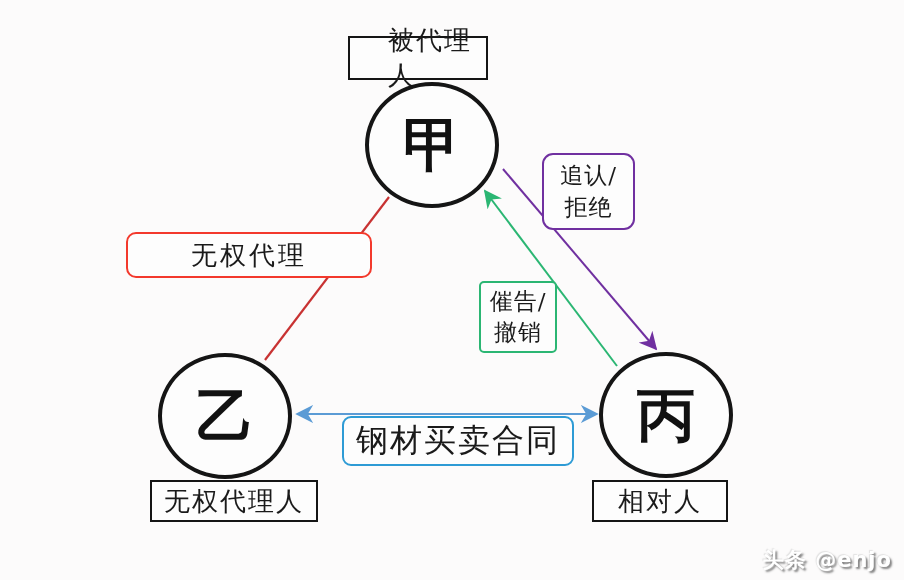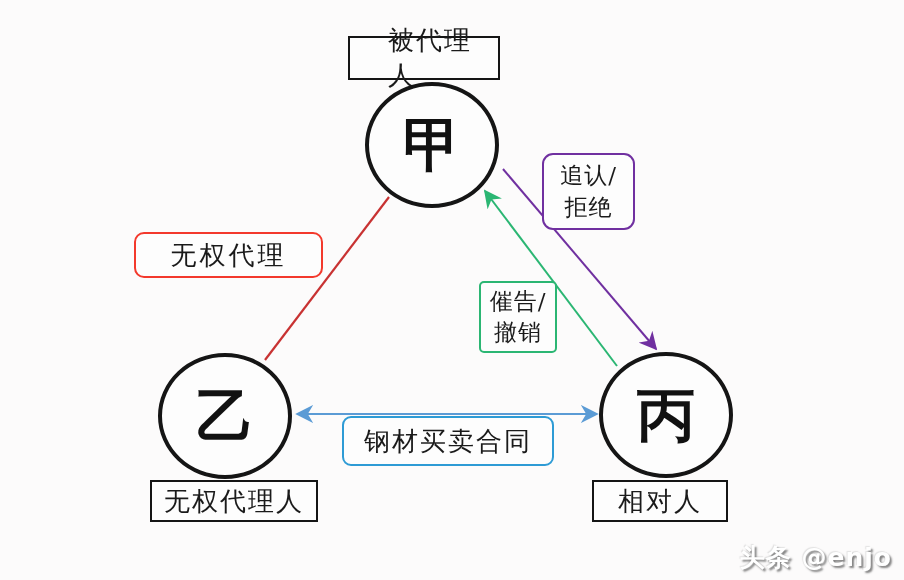--- a/index.html
+++ b/index.html
@@ -38,60 +38,60 @@
   .tag{
     position:absolute;
     box-sizing:border-box;
     border:2px solid #151515;
     background:#fdfdfd;
     display:flex;align-items:center;justify-content:center;
     font-size:26px;color:#1a1a1a;
     z-index:2;
     letter-spacing:2px;
   }
-  #tag-jia{left:348px;top:36px;width:152px;height:44px;padding-left:38px;}
+  #tag-jia{left:348px;top:36px;width:140px;height:44px;padding-left:38px;}
   #tag-yi{left:150px;top:480px;width:168px;height:42px;}
   #tag-bing{left:592px;top:480px;width:136px;height:42px;}
 
   .edge-box{
     position:absolute;
     box-sizing:border-box;
     background:#fdfdfd;
     display:flex;align-items:center;justify-content:center;
     color:#1a1a1a;
     z-index:2;
     letter-spacing:1px;
   }
   .edge-box.two-line{flex-direction:column;line-height:1.35;}
   #box-red{
-    left:134px;top:232px;width:189px;height:46px;
+    left:126px;top:232px;width:246px;height:46px;
     border:2.5px solid #f3392c;border-radius:10px;
     font-size:26px;letter-spacing:3px;
   }
   #box-purple{
     left:542px;top:153px;width:93px;height:77px;
     border:2px solid #7030a0;border-radius:11px;
     font-size:23px;
   }
   #box-green{
     left:479px;top:281px;width:78px;height:72px;
     border:2px solid #2bb673;border-radius:5px;
     font-size:23px;
   }
   #box-blue{
-    left:342px;top:416px;width:212px;height:50px;
+    left:342px;top:416px;width:232px;height:50px;
     border:2px solid #2e9bd5;border-radius:9px;
-    font-size:26px;letter-spacing:2px;
+    font-size:32px;letter-spacing:2px;
   }
   .watermark{
     position:absolute;
     right:12px;bottom:6px;
     z-index:3;
     font-family:"DejaVu Sans","Liberation Sans",sans-serif;
-    font-size:25px;font-weight:700;
+    font-size:21px;font-weight:700;
     color:#ffffff;
     letter-spacing:1px;
     text-shadow:2px 2px 2px rgba(110,110,110,0.85), -1px -1px 1px rgba(150,150,150,0.25);
   }
 </style>
 </head>
 <body>
 
 <div class="canvas">
 

